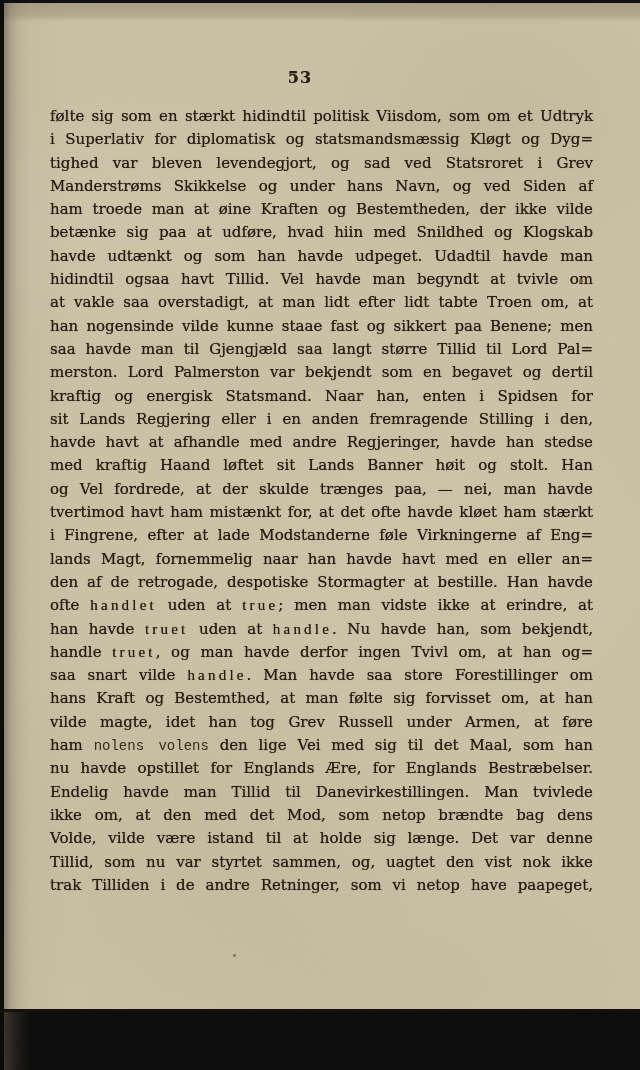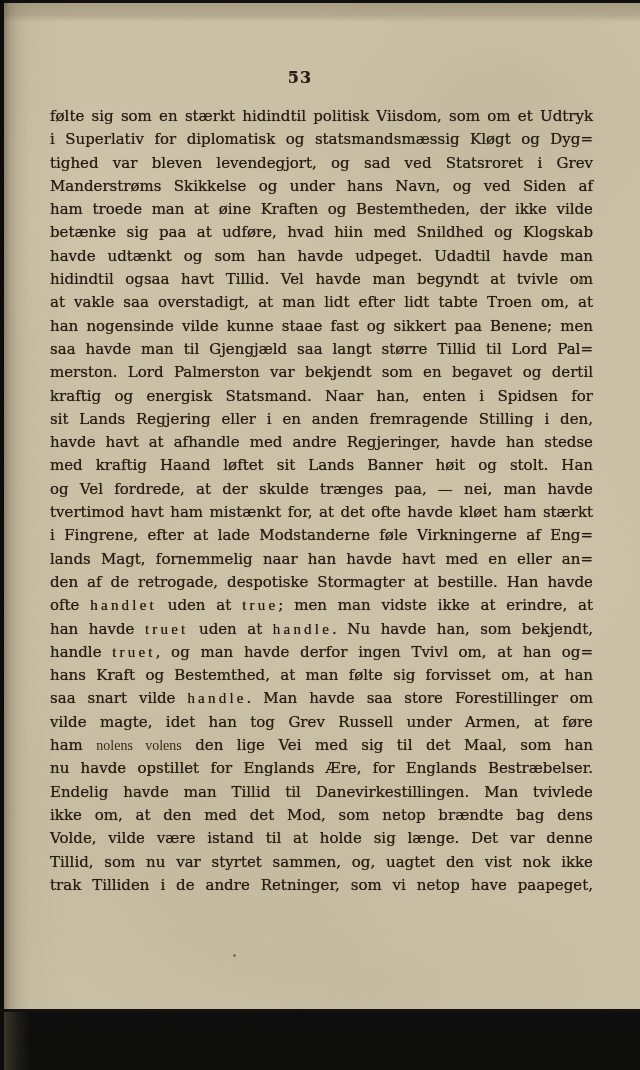--- a/index.html
+++ b/index.html
@@ -75,21 +75,21 @@
     text-align: justify;
     text-align-last: justify;
     text-justify: inter-word;
     white-space: nowrap;
     word-spacing: -0.3px;
     text-shadow: 0 0 0.7px rgba(40,31,18,0.75);
   }
   .line span { display: inline; }
   .spaced { letter-spacing: 3.2px; font-family: Liberation Serif, serif; }
   .latin {
-    font-family: Liberation Serif, serif;
+    font-family: Liberation Mono, monospace;
     font-size: 14px;
     text-shadow: none;
     color: #342b1d;
   }
   
   .speck { position: absolute; border-radius: 50%; }
   .speck-1 { left: 579px; top: 279px; width: 4px; height: 4px; background: #86633c; box-shadow: 0 0 1px rgba(134,99,60,0.8); }
   .speck-2 { left: 233px; top: 954px; width: 3px; height: 3px; background: #6a5a42; opacity: 0.8; }
 </style>
 </head>
@@ -132,22 +132,22 @@
       <div class="line"><span>havde havt at afhandle med andre Regjeringer, havde han stedse</span></div>
       <div class="line"><span>med kraftig Haand løftet sit Lands Banner høit og stolt. Han</span></div>
       <div class="line"><span>og Vel fordrede, at der skulde trænges paa, — nei, man havde</span></div>
       <div class="line"><span>tvertimod havt ham mistænkt for, at det ofte havde kløet ham stærkt</span></div>
       <div class="line"><span>i Fingrene, efter at lade Modstanderne føle Virkningerne af Eng=</span></div>
       <div class="line"><span>lands Magt, fornemmelig naar han havde havt med en eller an=</span></div>
       <div class="line"><span>den af de retrogade, despotiske Stormagter at bestille. Han havde</span></div>
       <div class="line"><span>ofte </span><span class="spaced">handlet</span><span> uden at </span><span class="spaced">true</span><span>; men man vidste ikke at erindre, at</span></div>
       <div class="line"><span>han havde </span><span class="spaced">truet</span><span> uden at </span><span class="spaced">handle</span><span>. Nu havde han, som bekjendt,</span></div>
       <div class="line"><span>handle </span><span class="spaced">truet</span><span>, og man havde derfor ingen Tvivl om, at han og=</span></div>
+      <div class="line"><span>saa snart vilde </span><span class="spaced">handle</span><span>. Man havde saa store Forestillinger om</span></div>
       <div class="line"><span>hans Kraft og Bestemthed, at man følte sig forvisset om, at han</span></div>
-      <div class="line"><span>saa snart vilde </span><span class="spaced">handle</span><span>. Man havde saa store Forestillinger om</span></div>
       <div class="line"><span>vilde magte, idet han tog Grev Russell under Armen, at føre</span></div>
       <div class="line"><span>ham </span><span class="latin">nolens volens</span><span> den lige Vei med sig til det Maal, som han</span></div>
       <div class="line"><span>nu havde opstillet for Englands Ære, for Englands Bestræbelser.</span></div>
       <div class="line"><span>Endelig havde man Tillid til Danevirkestillingen. Man tvivlede</span></div>
       <div class="line"><span>ikke om, at den med det Mod, som netop brændte bag dens</span></div>
       <div class="line"><span>Volde, vilde være istand til at holde sig længe. Det var denne</span></div>
       <div class="line"><span>Tillid, som nu var styrtet sammen, og, uagtet den vist nok ikke</span></div>
       <div class="line"><span>trak Tilliden i de andre Retninger, som vi netop have paapeget,</span></div>
     </div>
 

